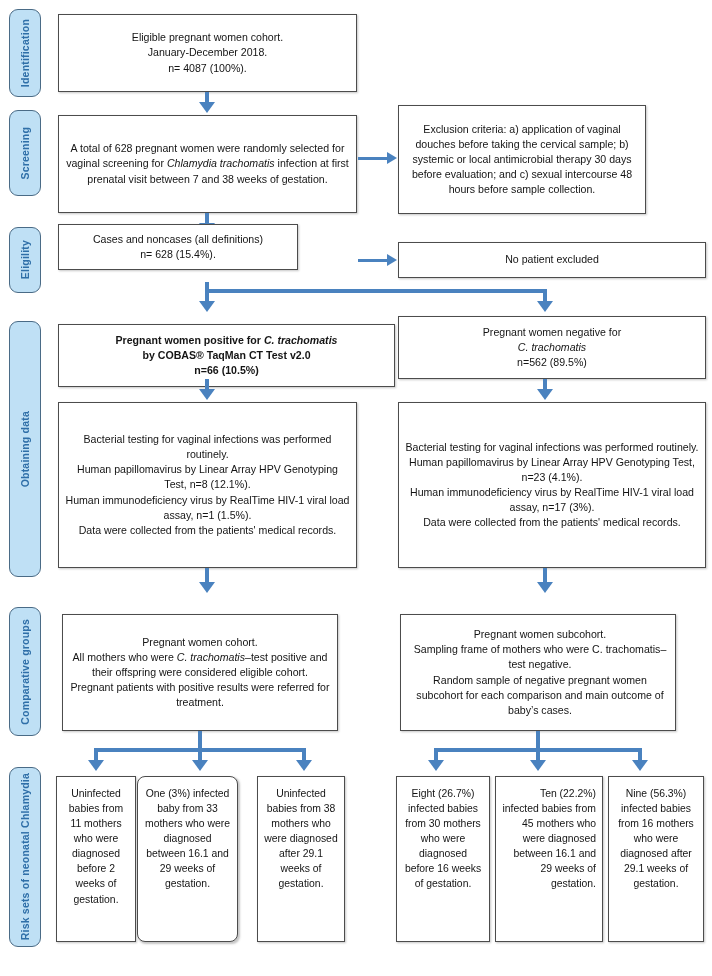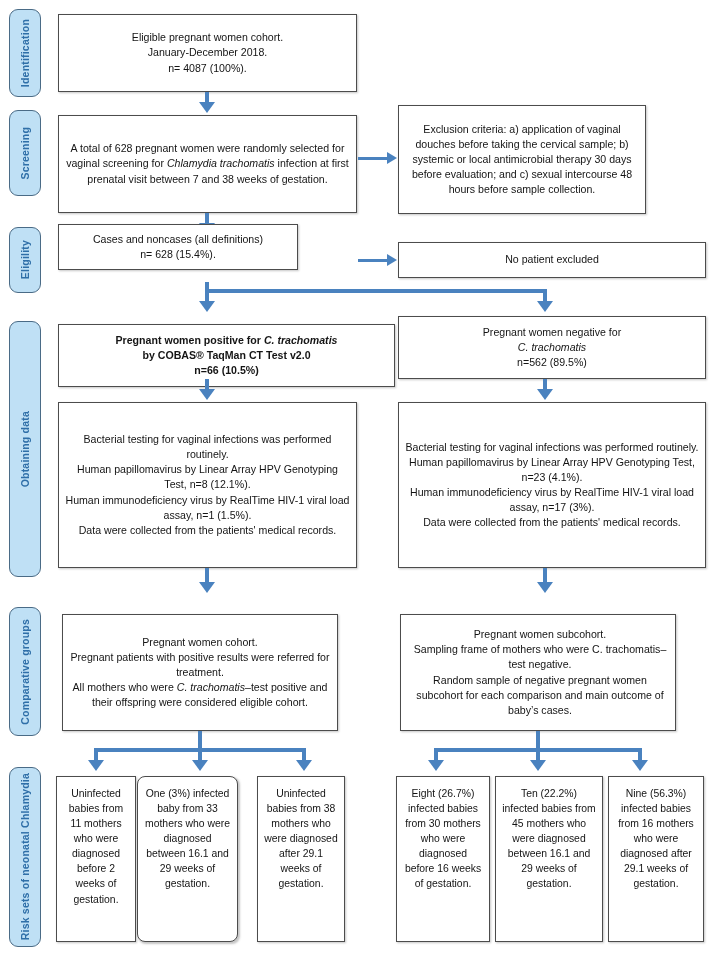--- a/index.html
+++ b/index.html
@@ -181,22 +181,22 @@
   </div>
 
   <div class="conn vline" style="left:205px;top:568px;width:4px;height:16px;"></div>
   <div class="arrowhead" style="left:199px;top:582px;"></div>
   <div class="conn vline" style="left:543px;top:568px;width:4px;height:16px;"></div>
   <div class="arrowhead" style="left:537px;top:582px;"></div>
 
   <div class="box" style="left:62px;top:614px;width:276px;height:117px;justify-content:flex-end;">
     <div class="txt">
       <div>Pregnant women cohort.</div>
+      <div><span>All mothers who were </span><i>C. trachomatis</i><span>–test positive and their offspring were considered eligible cohort.</span></div>
       <div>Pregnant patients with positive results were referred for treatment.</div>
-      <div><span>All mothers who were </span><i>C. trachomatis</i><span>–test positive and their offspring were considered eligible cohort.</span></div>
     </div>
   </div>
 
   <div class="box" style="left:400px;top:614px;width:276px;height:117px;padding-left:10px;">
     <div class="txt">
       <div>Pregnant women subcohort.</div>
       <div>Sampling frame of mothers who were C. trachomatis–test negative.</div>
       <div>Random sample of negative pregnant women subcohort for each comparison and main outcome of baby’s cases.</div>
     </div>
   </div>
@@ -223,20 +223,20 @@
   <div class="box leafbox" style="left:137px;top:776px;width:101px;height:166px;border-radius:8px;">
     <div class="txt">One (3%) infected baby from 33 mothers who were diagnosed between 16.1 and 29 weeks of gestation.</div>
   </div>
   <div class="box leafbox" style="left:257px;top:776px;width:88px;height:166px;">
     <div class="txt">Uninfected babies from 38 mothers who were diagnosed after 29.1 weeks of gestation.</div>
   </div>
 
   <div class="box leafbox" style="left:396px;top:776px;width:94px;height:166px;">
     <div class="txt">Eight (26.7%) infected babies from 30 mothers who were diagnosed before 16 weeks of gestation.</div>
   </div>
-  <div class="box leafbox" style="left:495px;top:776px;width:108px;height:166px;">
+  <div class="box leafbox" style="left:495px;top:776px;width:108px;height:166px;text-align:right;">
     <div class="txt">Ten (22.2%) infected babies from 45 mothers who were diagnosed between 16.1 and 29 weeks of gestation.</div>
   </div>
   <div class="box leafbox" style="left:608px;top:776px;width:96px;height:166px;">
     <div class="txt">Nine (56.3%) infected babies from 16 mothers who were diagnosed after 29.1 weeks of gestation.</div>
   </div>
 
 </div>
 
 </body></html>

